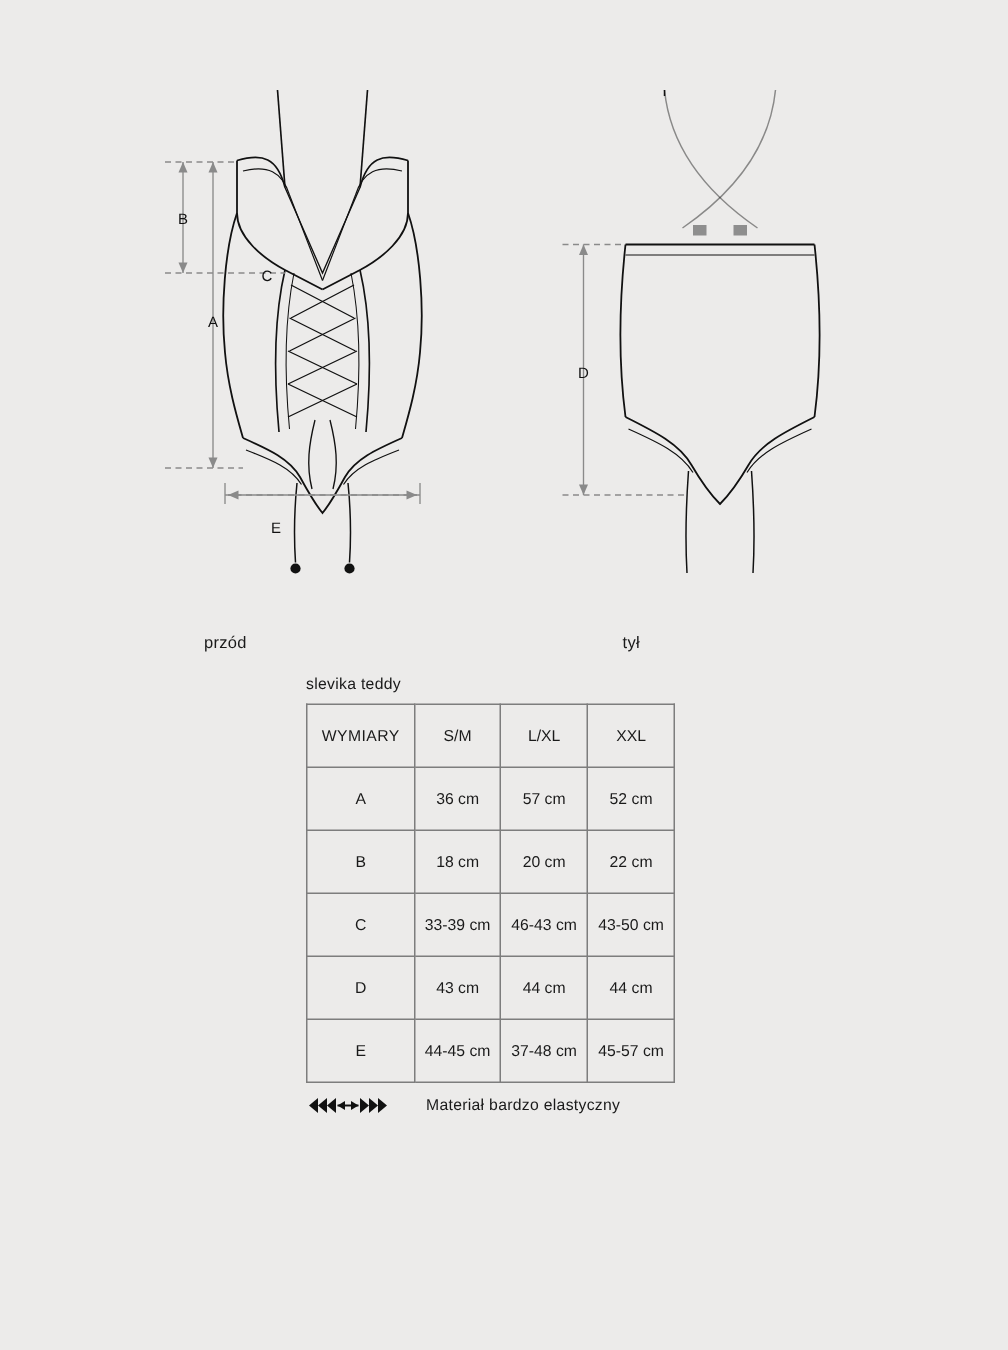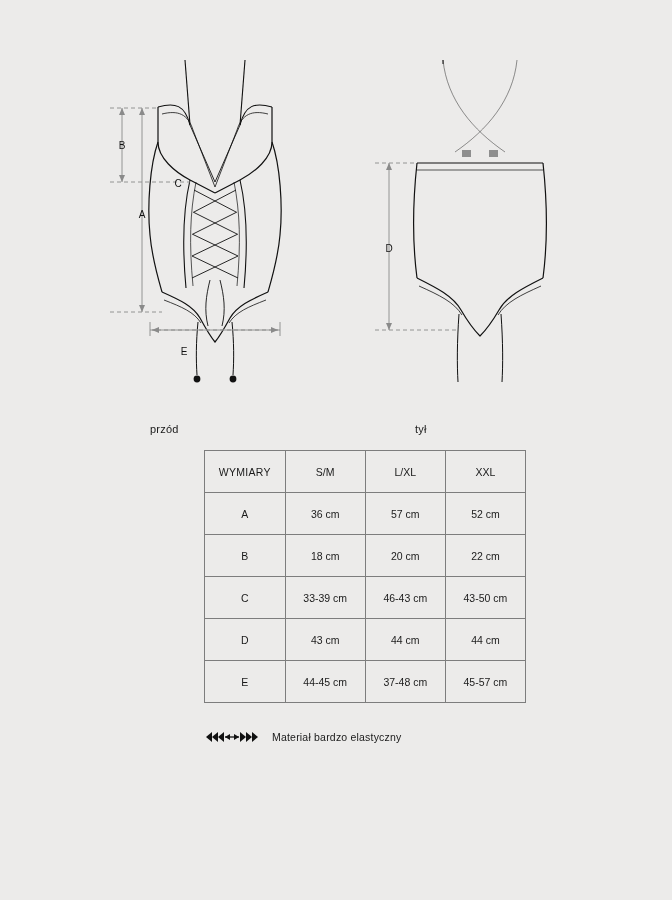--- a/index.html
+++ b/index.html
@@ -35,39 +35,39 @@
   }
   .figure-front { left: 90px; width: 250px; height: 390px; }
   .figure-back  { left: 355px; width: 250px; height: 390px; }
 
   .fig-caption {
     position: absolute;
     font-size: 11px;
     color: #1a1a1a;
     letter-spacing: 0.2px;
   }
-  .cap-front { left: 150px; top: 393px; }
+  .cap-front { left: 136px; top: 393px; }
   .cap-back  { left: 371px; top: 393px; padding-left: 44px; }
 
   
   .table-wrap {
     position: absolute;
     left: 204px;
     top: 450px;
     width: 290px;
   }
   .table-title {
     font-size: 10.5px;
     color: #1a1a1a;
     margin-bottom: 7px;
     letter-spacing: 0.2px;
   }
   table.size-table {
     border-collapse: collapse;
-    width: 322px;
+    width: 246px;
     background: transparent;
   }
   table.size-table td, table.size-table th {
     border: 1px solid #7d7d7d;
     text-align: center;
     font-size: 10.5px;
     font-weight: normal;
     color: #1a1a1a;
     height: 41px;
     padding: 0 4px;
@@ -81,21 +81,21 @@
     letter-spacing: 0.3px;
   }
 
   
   .footnote {
     position: absolute;
     left: 204px;
     top: 730px;
     display: flex;
     align-items: center;
-    gap: 12px;
+    gap: 24px;
   }
   .stretch-icon {
     display: block;
   }
   .footnote-text {
     font-size: 10.5px;
     color: #1a1a1a;
     letter-spacing: 0.2px;
   }
 
@@ -215,20 +215,21 @@
         </g>
         <text x="34" y="222" font-size="10" fill="#111" text-anchor="middle" font-family="Liberation Sans, sans-serif">D</text>
       </svg>
     </div>
 
     <div class="fig-caption cap-front">przód</div>
     <div class="fig-caption cap-back">tył</div>
   </div>
 
   <div class="table-wrap">
+    <div class="table-title">slevika teddy</div>
     <table class="size-table">
       <thead>
         <tr>
           <th class="col-label hdr-label">WYMIARY</th>
           <th class="col-v">S/M</th>
           <th class="col-v">L/XL</th>
           <th class="col-v">XXL</th>
         </tr>
       </thead>
       <tbody>

